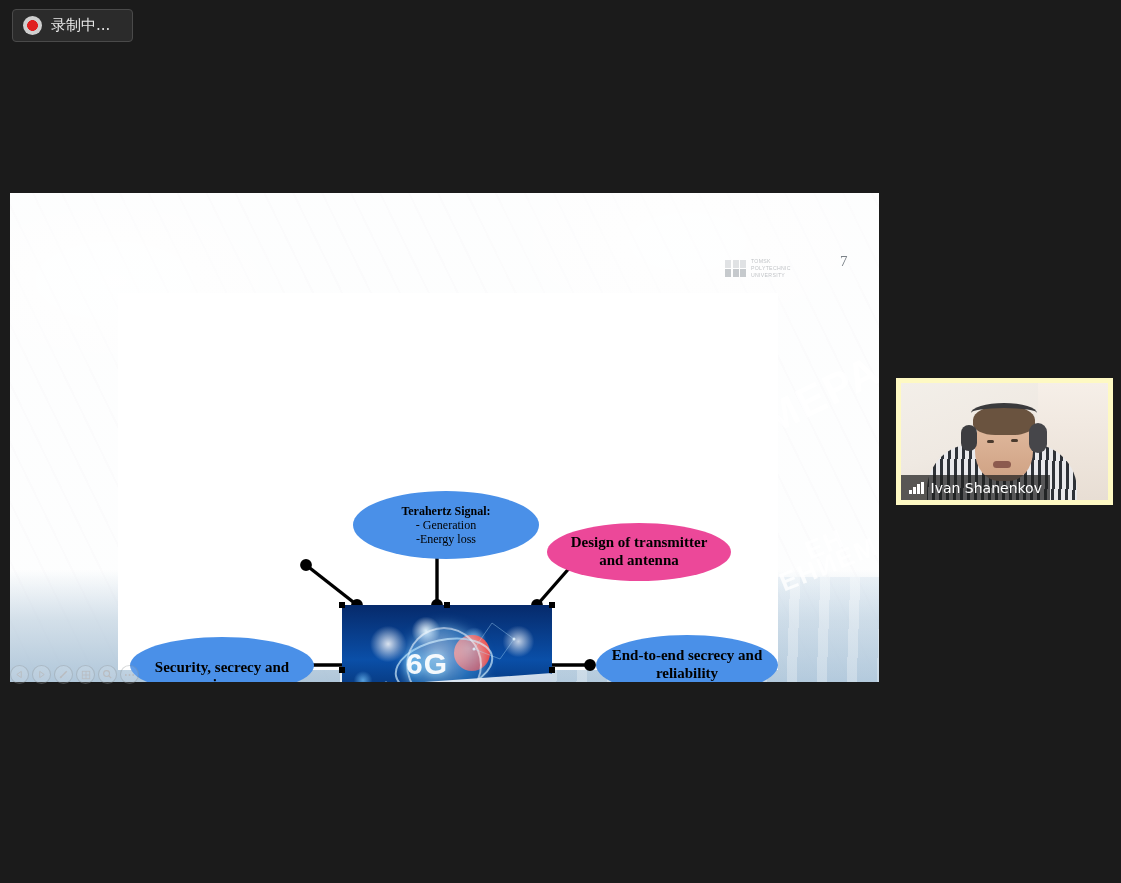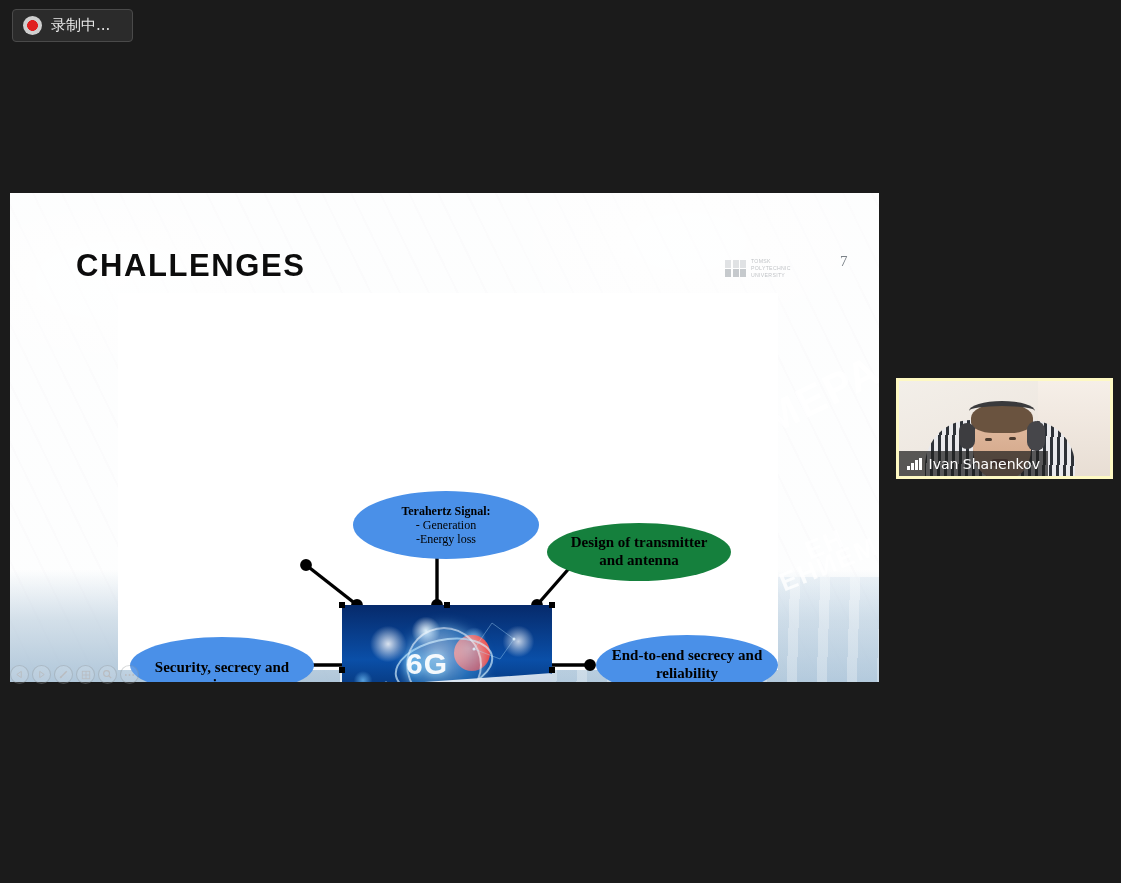--- a/index.html
+++ b/index.html
@@ -113,22 +113,22 @@
   
   .handle{ position:absolute; width:6px; height:6px; background:#000; }
 
   
   .toolbar{ position:absolute; left:10px; top:665px; display:flex; gap:3px; align-items:center; }
   .tb-btn{ width:19px; height:19px; border-radius:50%; border:1px solid rgba(120,125,130,.30);
            background:rgba(255,255,255,.12); display:flex; align-items:center; justify-content:center; }
   .tb-btn svg{ display:block; }
 
   
-  .video{ position:absolute; left:896px; top:378px; width:217px; height:101px;
-          background:#2a2a2a; overflow:hidden; border:3px solid #fef9c3; }
+  .video{ position:absolute; left:896px; top:378px; width:217px; height:127px;
+          background:#2a2a2a; overflow:hidden; border:5px solid #fef9c3; }
   .v-bg{ position:absolute; inset:0;
     background:linear-gradient(160deg,#f3efe9 0%, #efe9e2 44%, #e9e2da 70%, #efeae3 100%); }
   .v-wallR{ position:absolute; right:0; top:0; width:34%; height:100%;
             background:linear-gradient(180deg,#f6efe8,#e8ded4); }
   .v-shirt{ position:absolute; left:26px; bottom:0; width:150px; height:56px;
     background:repeating-linear-gradient(92deg,#2e3238 0 3px,#e9e9ec 3px 7px);
     border-radius:46px 46px 0 0; }
   .v-neck{ position:absolute; left:84px; bottom:38px; width:34px; height:26px;
            background:#d7b49a; border-radius:8px 8px 0 0; }
   .v-head{ position:absolute; left:74px; top:28px; width:58px; height:70px;
@@ -161,21 +161,20 @@
 <div class="slide">
   <div class="slide-bg"></div>
   <div class="slide-bg2"></div>
   <div class="slide-bottom"></div>
   <div class="slide-bot-shapes"></div>
 
   <div class="wm wm1">МЕРА</div>
   <div class="wm wm2">ЕН</div>
   <div class="wm wm3">ЕНИЕМ</div>
 
-  <div class="slide-title">CHALLENGES</div>
 
   <div class="logo">
     <div class="logo-mark">
       <i class="l"></i>
         <i class="l"></i>
         <i class="l"></i>
         <i></i>
         <i></i>
         <i></i>
     </div>
@@ -219,21 +218,21 @@
 
 
   <div class="node" style="left: 343px; top: 298px; width: 186px; height: 68px; font-size: 12px; background: rgb(74, 144, 232); color: rgb(0, 0, 0);">
     <span>
         <div>Terahertz Signal:</div>
         <div class="reg">- Generation</div>
         <div class="reg">-Energy loss</div>
       </span>
   </div>
 
-  <div class="node" style="left: 537px; top: 330px; width: 184px; height: 58px; font-size: 15px; background: #15803d; color: rgb(0, 0, 0);">
+  <div class="node" style="left: 537px; top: 330px; width: 184px; height: 58px; font-size: 15px; background: #ec4899; color: rgb(0, 0, 0);">
     <span>
         <div>Design of transmitter</div>
         <div>and antenna</div>
       </span>
   </div>
 
   <div class="node" style="left: 120px; top: 444px; width: 184px; height: 57px; font-size: 15px; background: rgb(74, 144, 232); color: rgb(0, 0, 0); align-items: flex-end;">
     <span>
         <div>Security, secrecy and</div>
         <div>privacy</div>

